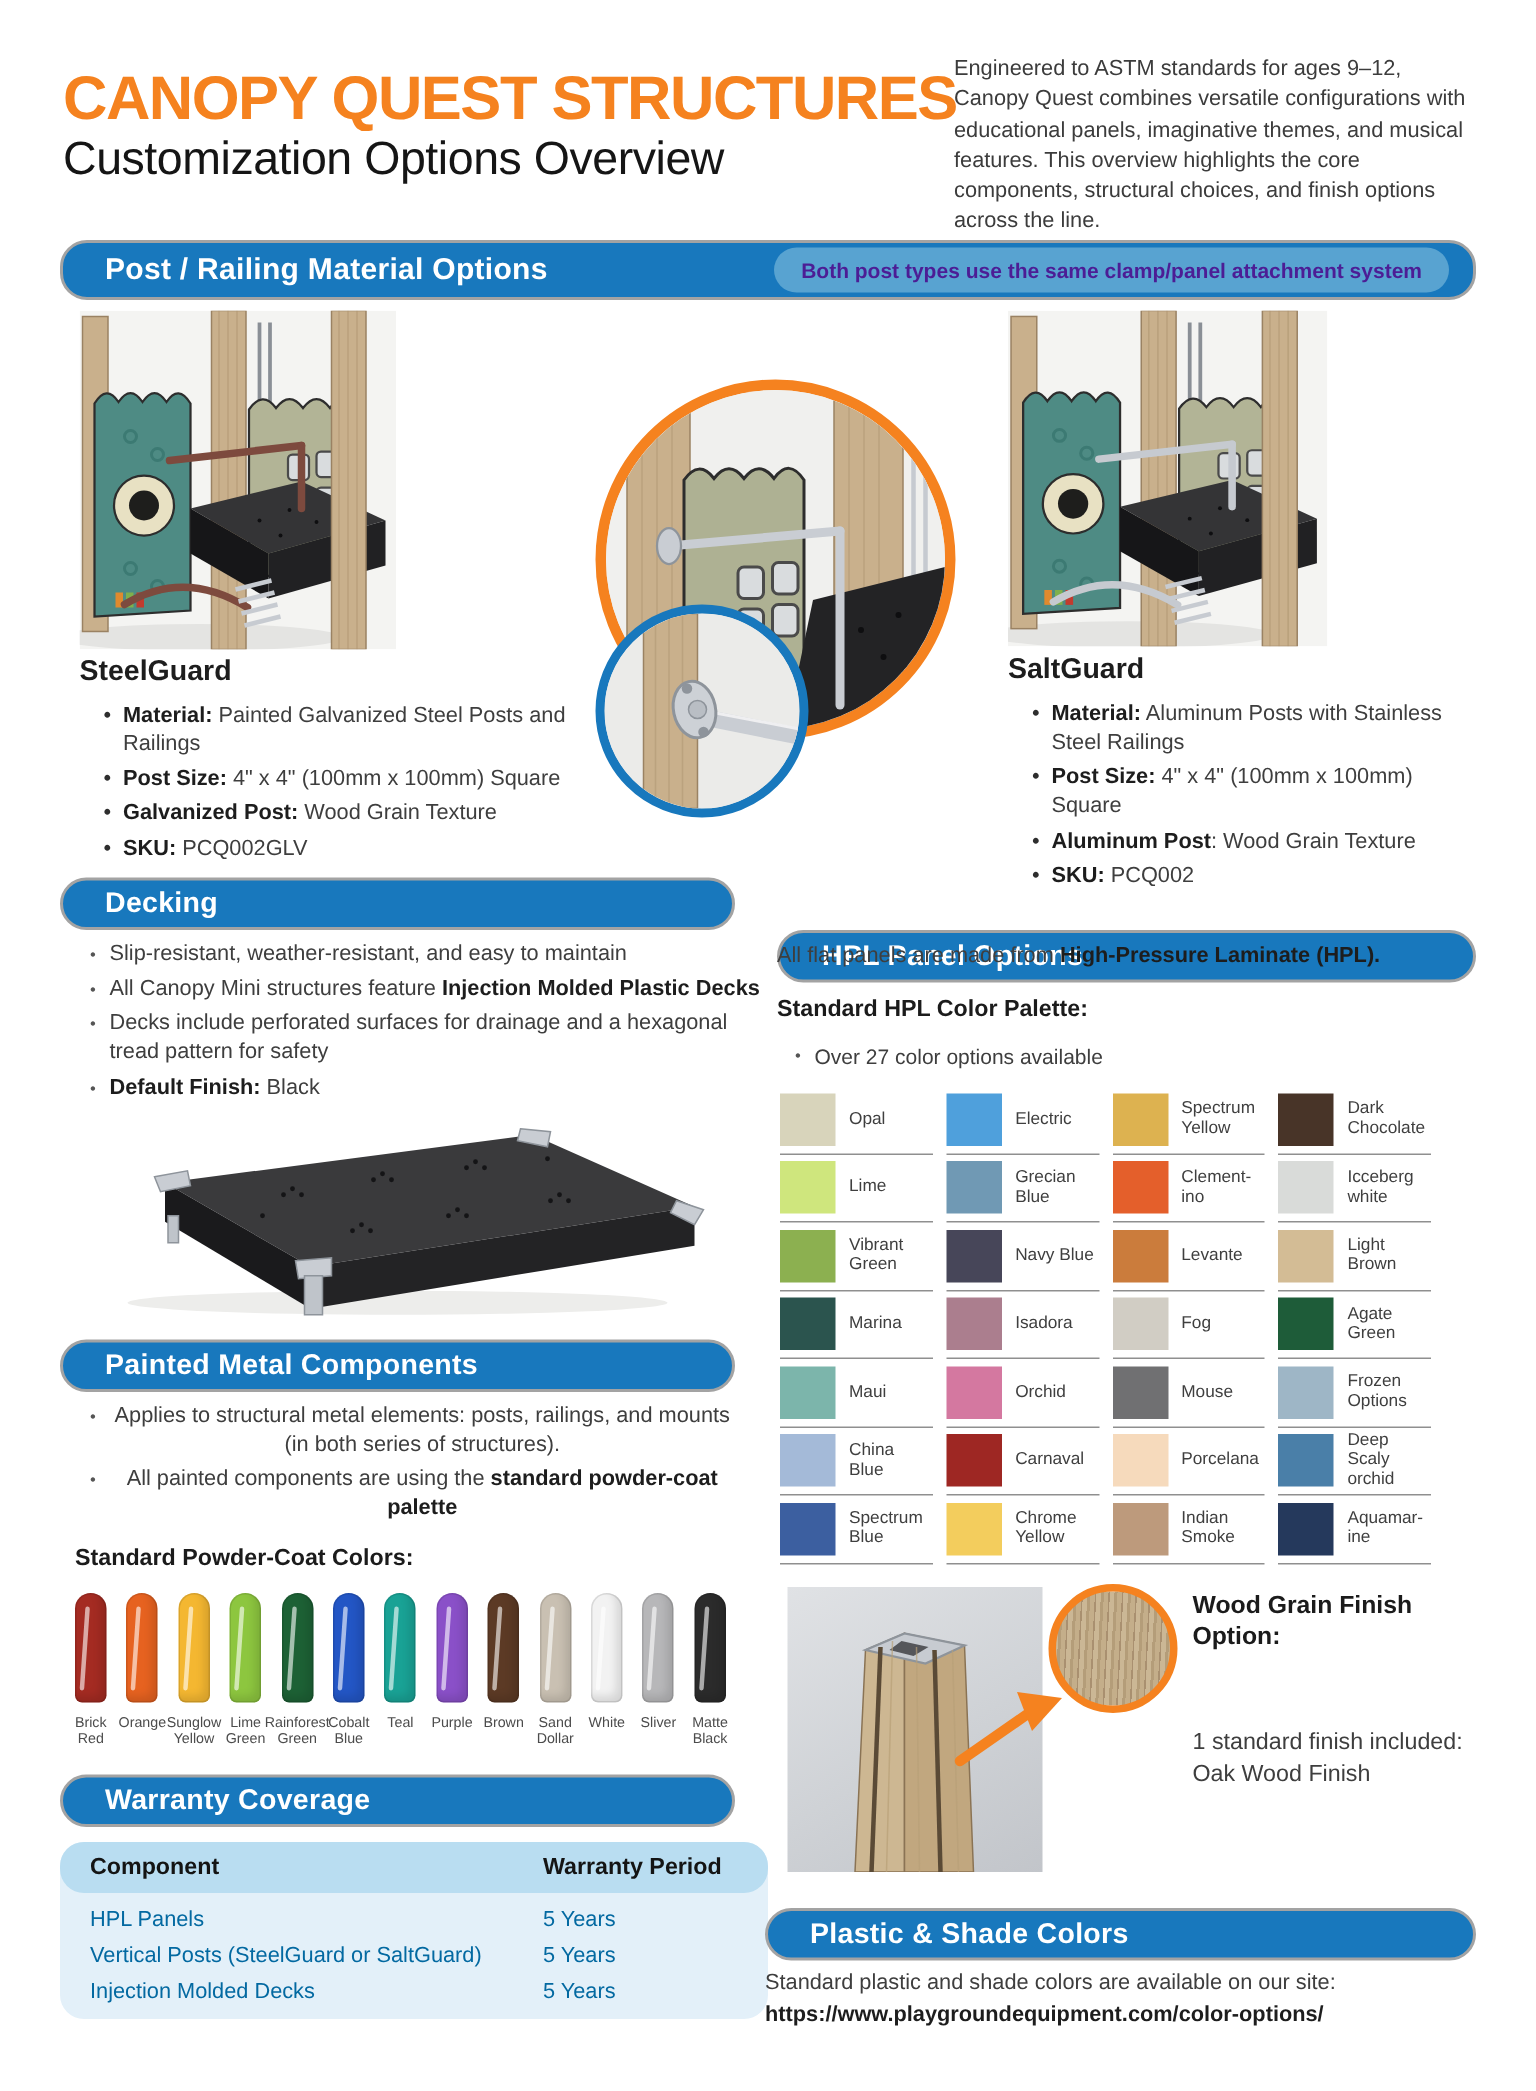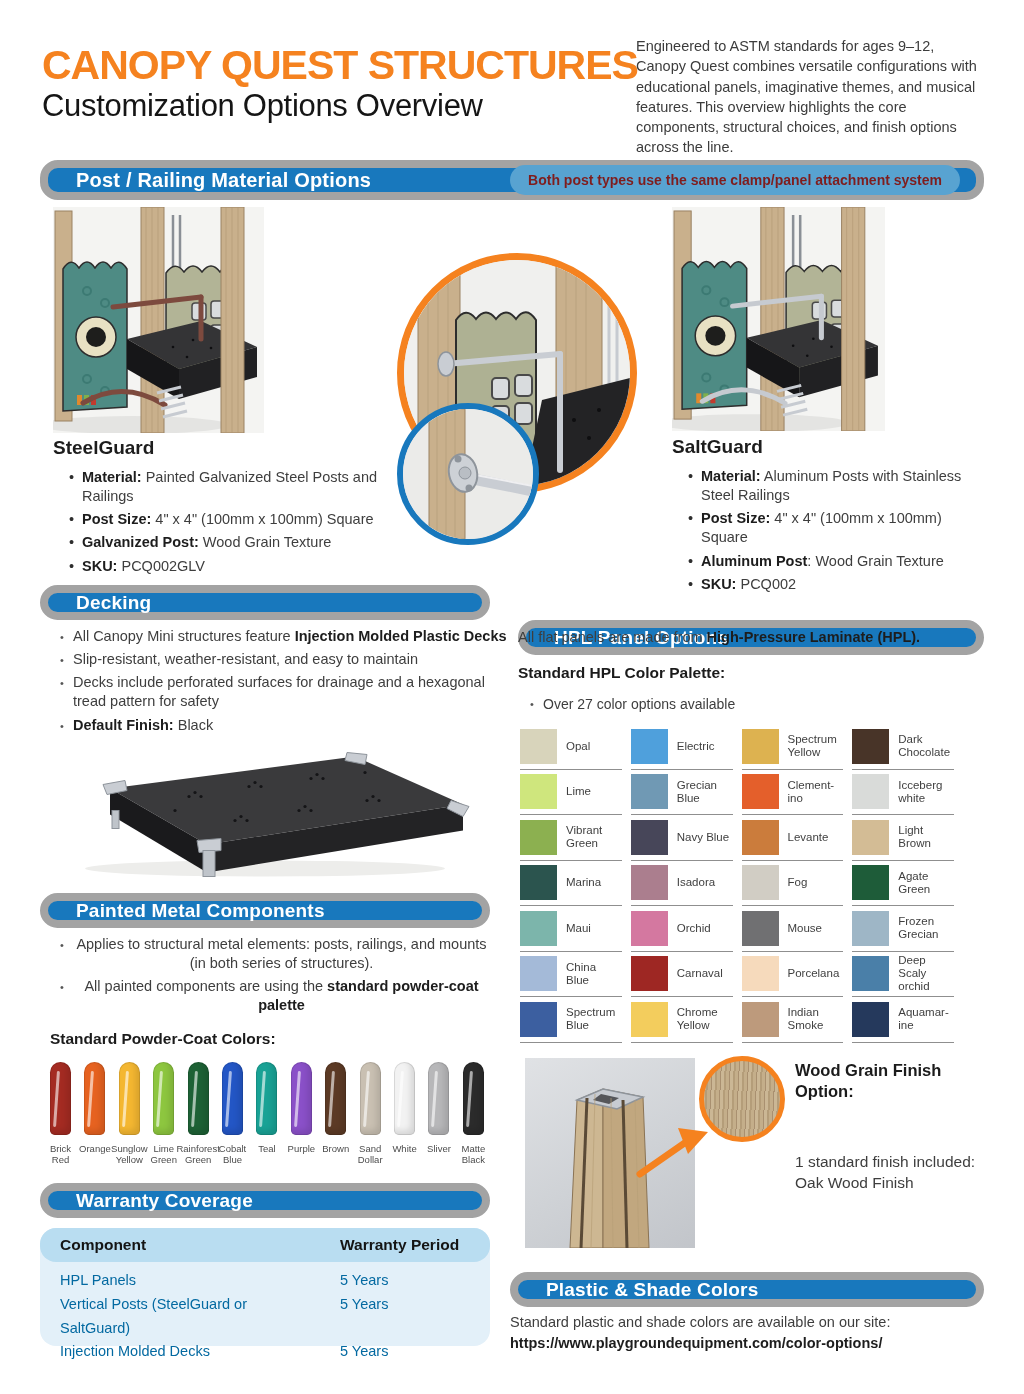--- a/index.html
+++ b/index.html
@@ -5,27 +5,27 @@
   html,body{margin:0;padding:0;background:#fff;}
   .page{position:relative;width:1024px;height:1394px;background:#ffffff;overflow:hidden;
         font-family:"Liberation Sans",sans-serif;color:#222;}
   
   .hdr-title{position:absolute;left:42px;top:42px;font-size:41px;font-weight:800;
              letter-spacing:-1px;color:#F5821F;white-space:nowrap;}
   .hdr-sub{position:absolute;left:42px;top:88px;font-size:31px;font-weight:500;color:#151515;
            letter-spacing:-0.3px;white-space:nowrap;}
   .hdr-intro{position:absolute;left:636px;top:36px;width:352px;font-size:14.5px;line-height:1.4;color:#3c3c3c;}
   
-  .banner{position:absolute;background:#1878BD;border:8px solid #a3a3a3;border-radius:18px;
+  .banner{position:absolute;background:#1878BD;border:2px solid #a3a3a3;border-radius:18px;
           color:#fff;font-weight:700;display:flex;align-items:center;box-sizing:border-box;}
   .banner .bt{padding-left:28px;font-size:20px;letter-spacing:.2px;white-space:nowrap;}
   #banner-post{left:40px;top:160px;width:944px;height:40px;}
   .note-pill{position:absolute;right:16px;top:50%;transform:translateY(-50%);background:#58A3D1;
              border-radius:16px;height:30px;line-height:30px;padding:0 18px;font-size:14px;
-             font-weight:600;color:#7f1d1d;white-space:nowrap;}
+             font-weight:600;color:#4c1d95;white-space:nowrap;}
   .banner.small{height:35px;text-align:right;}
   .banner.small .bt{font-size:19px;}
   #banner-decking{left:40px;top:585px;width:450px;}
   #banner-hpl{left:518px;top:585px;width:466px;margin-top:35px;}
   #banner-painted{left:40px;top:893px;width:450px;}
   #banner-warranty{left:40px;top:1183px;width:450px;}
   #banner-plastic{left:510px;top:1272px;width:474px;}
   
   .photo{position:absolute;overflow:hidden;}
   #photo-steel{left:53px;top:207px;width:211px;height:226px;}
@@ -75,21 +75,21 @@
               background:linear-gradient(150deg,#E0E2E5 0%,#CFD2D6 55%,#C2C5CA 100%);}
   .wood-photo svg{display:block;width:100%;height:100%;}
   .wood-zoom{position:absolute;left:699px;top:1056px;width:86px;height:86px;border-radius:50%;
              border:5px solid #F5821F;box-sizing:border-box;z-index:2;
              background:repeating-linear-gradient(93deg,#CBB795 0 3px,#B49D79 3px 5px,#C4AE8A 5px 8px,#A99070 8px 9px);}
   .wood-arrow{position:absolute;left:632px;top:1122px;width:80px;height:60px;z-index:1;}
   .wood-title{position:absolute;left:795px;top:1060px;width:205px;font-size:16.5px;font-weight:800;
               color:#1b1b1b;line-height:1.28;}
   .wood-body{position:absolute;left:795px;top:1152px;width:210px;font-size:15.5px;color:#3e3e3e;line-height:1.35;}
   
-  .w-table{position:absolute;left:40px;top:1228px;width:450px;height:118px;background:#E3F0F9;border-radius:16px;}
+  .w-table{position:absolute;left:40px;top:1228px;width:450px;height:118px;background:#E3F0F9;border-radius:16px;padding-left:22px;}
   .w-head{position:absolute;left:0;top:0;width:100%;height:34px;background:#B9DDF1;border-radius:16px;
           display:flex;align-items:center;box-sizing:border-box;padding:0 20px;font-weight:800;
           font-size:15.5px;color:#141414;}
   .w-head .c1{flex:1;} .w-head .c2{width:130px;}
   .w-rows{position:absolute;top:39px;left:0;width:100%;box-sizing:border-box;padding:2px 20px;}
   .w-row{display:flex;font-size:14.5px;color:#0369a1;line-height:1.64;gap:36px;}
   .w-row .c1{flex:1;} .w-row .c2{width:130px;}
   
   .plastic-text{position:absolute;left:510px;top:1312px;width:482px;font-size:14.5px;color:#3e3e3e;line-height:1.45;}
   .plastic-url{font-weight:800;color:#1d1d1d;text-decoration:none;display:block;}
@@ -264,22 +264,22 @@
         <li><strong>Post Size:</strong> 4" x 4" (100mm x 100mm) Square</li>
         <li><strong>Aluminum Post</strong>: Wood Grain Texture</li>
         <li><strong>SKU:</strong> PCQ002</li>
       </ul>
   </section>
 
   <div class="banner small" id="banner-decking">
     <span class="bt">Decking</span>
   </div>
   <ul class="blist dots" id="deck-list">
+      <li>Slip-resistant, weather-resistant, and easy to maintain</li>
       <li>All Canopy Mini structures feature <strong>Injection Molded Plastic Decks</strong></li>
-      <li>Slip-resistant, weather-resistant, and easy to maintain</li>
       <li>Decks include perforated surfaces for drainage and a hexagonal tread pattern for safety</li>
       <li><strong>Default Finish:</strong> Black</li>
     </ul>
   <div id="deck-img">
     <svg viewBox="0 0 420 135">
       <ellipse cx="210" cy="124" rx="180" ry="8" fill="#EDEDEB"></ellipse>
       <polygon points="55,44 300,12 408,60 152,100" fill="#3A3A3C"></polygon>
       <polygon points="152,100 408,60 408,86 152,128" fill="#232325"></polygon>
       <polygon points="55,44 152,100 152,128 55,70" fill="#1A1A1C"></polygon>
       <g fill="#C9CDD3" stroke="#8E949B">
@@ -393,21 +393,21 @@
       <div class="hpl-cell">
         <span class="hpl-chip" style="background:#D478A0"></span>
         <span class="hpl-label">Orchid</span>
       </div>
       <div class="hpl-cell">
         <span class="hpl-chip" style="background:#707072"></span>
         <span class="hpl-label">Mouse</span>
       </div>
       <div class="hpl-cell">
         <span class="hpl-chip" style="background:#9EB6C6"></span>
-        <span class="hpl-label">Frozen Grecian</span>
+        <span class="hpl-label">Frozen Options</span>
       </div>
       <div class="hpl-cell">
         <span class="hpl-chip" style="background:#A4BAD8"></span>
         <span class="hpl-label">China Blue</span>
       </div>
       <div class="hpl-cell">
         <span class="hpl-chip" style="background:#9E2723"></span>
         <span class="hpl-label">Carnaval</span>
       </div>
       <div class="hpl-cell">

